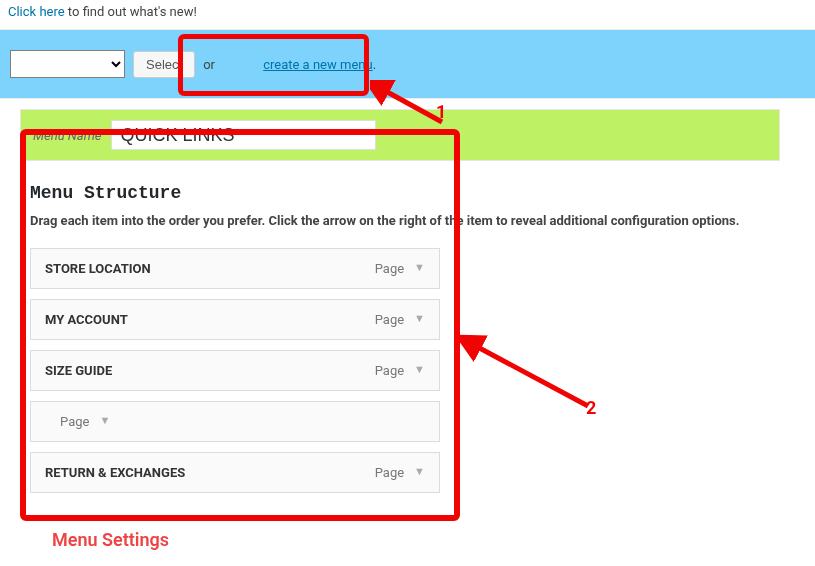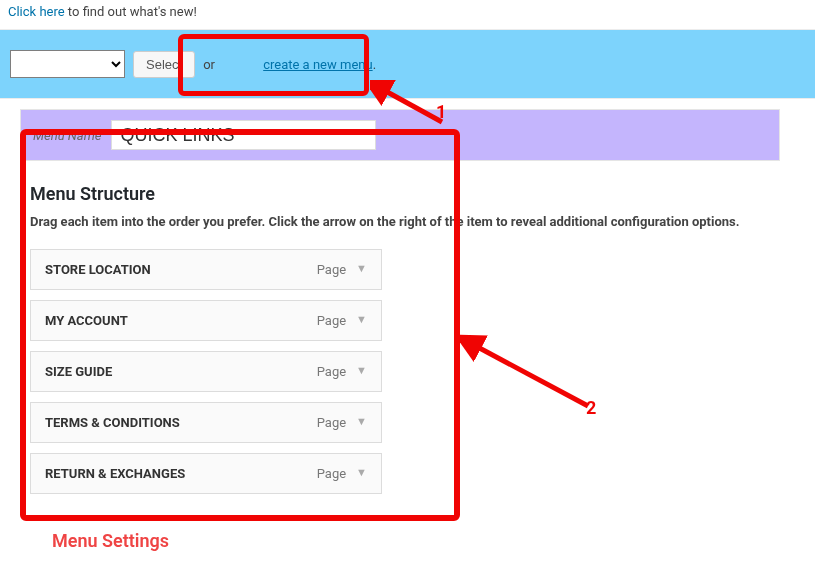--- a/index.html
+++ b/index.html
@@ -49,21 +49,21 @@
     color: #555;
     cursor: pointer;
   }
   .create-link { color: #0073aa; text-decoration: underline; margin-left: 45px; }
 
   .main-panel {
     margin: 10px 20px 0 20px;
     background: #fff;
   }
   .menu-name-row {
-    background: #c4b5fd;
+    background: #bef264;
     border: 1px solid #e5e5e5;
     padding: 10px 12px;
     display: flex;
     align-items: center;
     gap: 10px;
     width: 760px;
   }
   .menu-name-label {
     font-style: italic;
     color: #666;
@@ -80,35 +80,36 @@
   }
 
   .structure-section {
     padding: 16px 10px 0 10px;
   }
   .structure-heading {
     font-size: 18px;
     font-weight: 600;
     margin: 6px 0 10px 0;
     color: #23282d;
+    font-family: Liberation Mono, monospace;
   }
   .structure-desc {
     font-size: 13px;
     color: #444;
     margin: 0 0 20px 0;
     font-weight: bold;
   }
 
   .menu-items {
     display: flex;
     flex-direction: column;
     gap: 10px;
   }
   .menu-item {
-    width: 352px;
+    width: 410px;
     border: 1px solid #dcdcdc;
     background: #fafafa;
     display: flex;
     align-items: center;
     justify-content: space-between;
     padding: 12px 14px;
     cursor: move;
   }
   .menu-item-title {
     font-weight: 700;
@@ -222,21 +223,20 @@
         </span>
       </div>
       <div class="menu-item">
         <span class="menu-item-title">SIZE GUIDE</span>
         <span class="menu-item-right">
           <span>Page</span>
           <span class="chevron">▼</span>
         </span>
       </div>
       <div class="menu-item">
-        <span class="menu-item-title">TERMS &amp; CONDITIONS</span>
         <span class="menu-item-right">
           <span>Page</span>
           <span class="chevron">▼</span>
         </span>
       </div>
       <div class="menu-item">
         <span class="menu-item-title">RETURN &amp; EXCHANGES</span>
         <span class="menu-item-right">
           <span>Page</span>
           <span class="chevron">▼</span>

